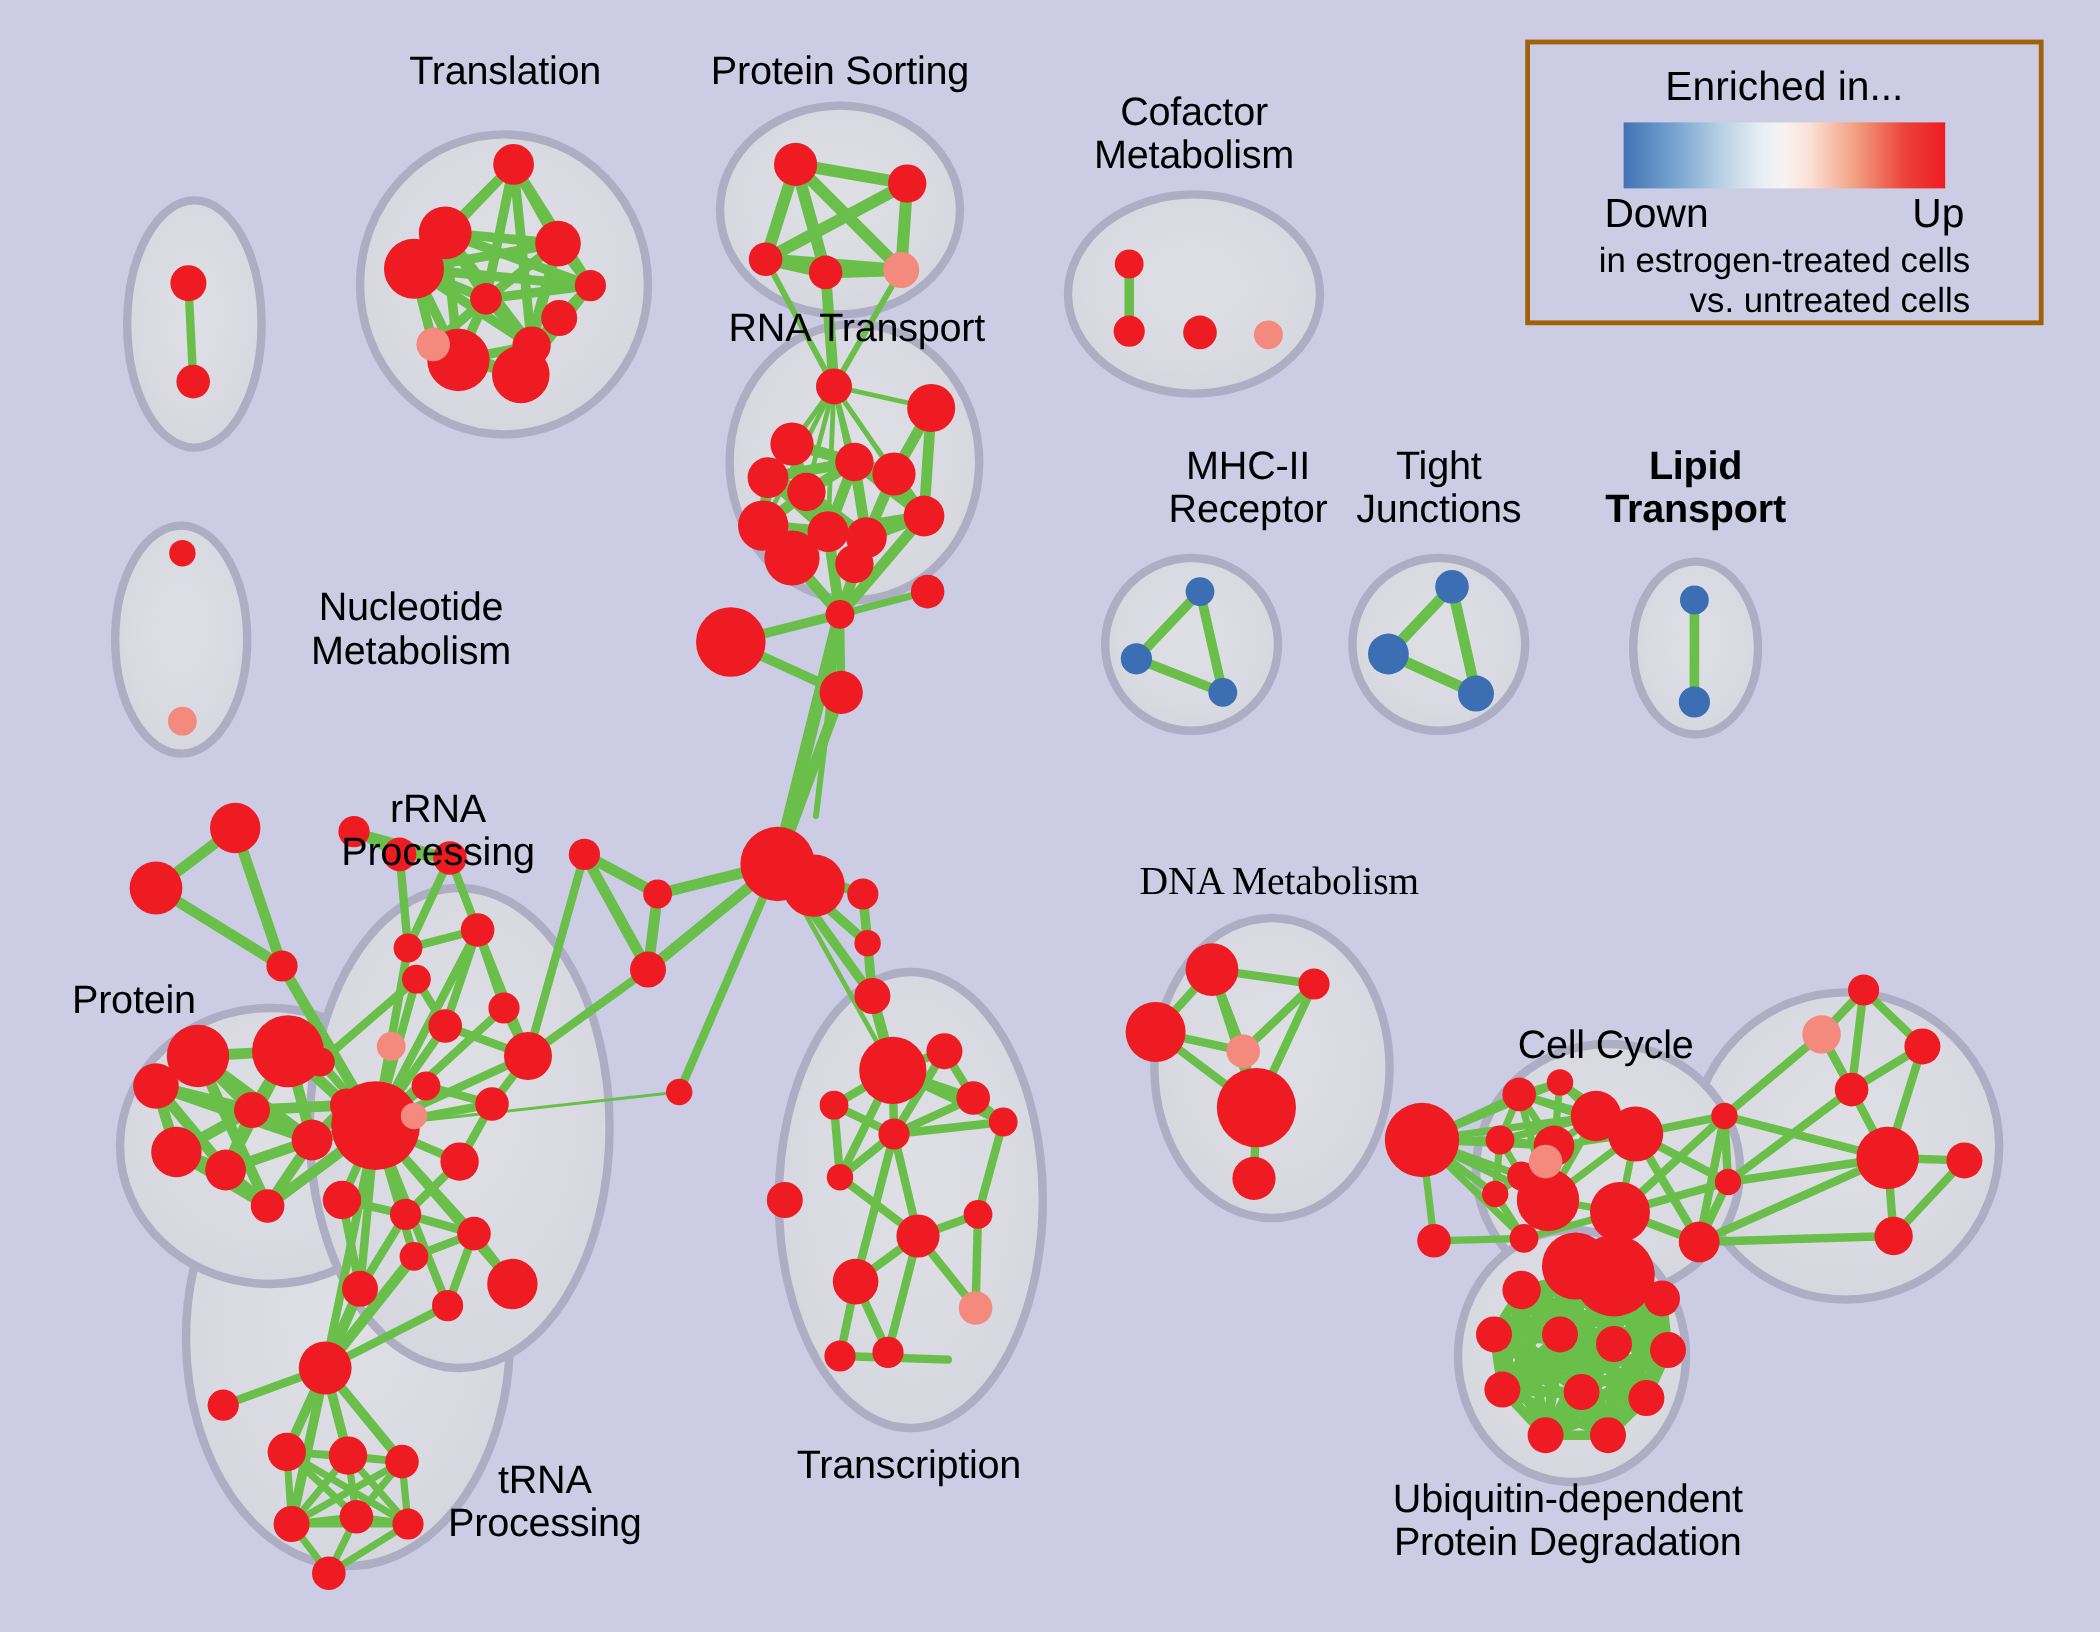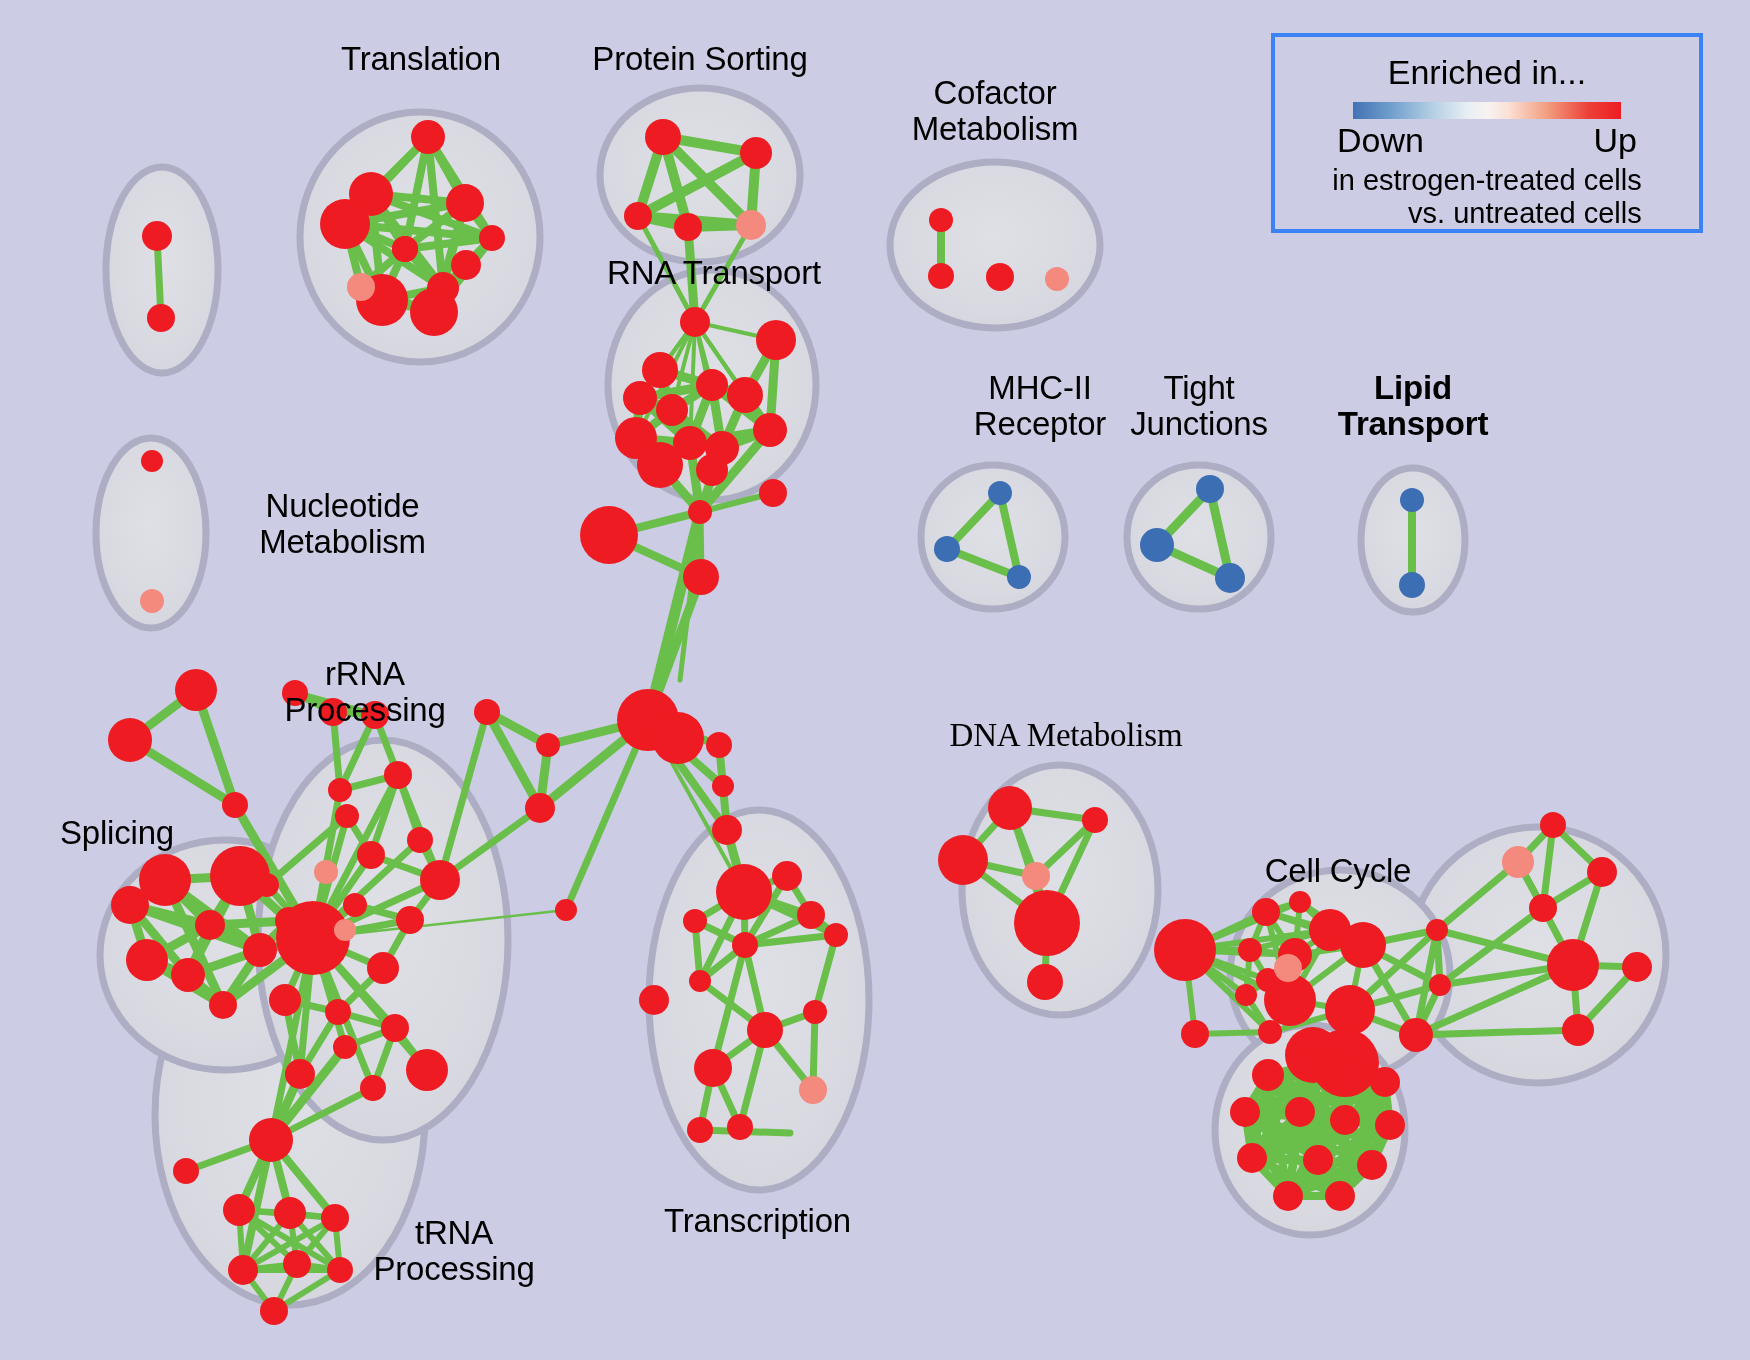--- a/index.html
+++ b/index.html
@@ -17,23 +17,23 @@
     font-family:"Liberation Sans", sans-serif;
     font-size:33px;
     line-height:1.08;
     text-align:center;
     white-space:pre;
     letter-spacing:-0.2px;
   }
   #legend{
     position:absolute;
     left:1271px;top:33px;
-    width:432px;height:200px;
+    width:432px;height:238px;
     background:#ccccE4;
-    border:4px solid #3b82f6;
+    border:4px solid #a16207;
     box-sizing:border-box;
     display:flex;flex-direction:column;align-items:center;
   }
   #legend-title{
     font-size:34px;color:#000;margin-top:16px;
     font-family:"Liberation Sans", sans-serif;
   }
   #legend-bar{
     width:268px;height:56px;margin-top:10px;
     background:linear-gradient(to right,#4272b4 0%,#6f9ecd 14%,#b6d0e4 30%,#e8eff4 43%,#f7f3f1 50%,#fbe0d6 58%,#f2a082 72%,#ec4037 88%,#ee1c22 100%);
@@ -773,26 +773,28 @@
   <div class="lbl" style="left:225px;top:488px;width:235px;">Nucleotide
 Metabolism</div>
   <div class="lbl" style="left:940px;top:370px;width:200px;">MHC-II
 Receptor</div>
   <div class="lbl" style="left:1099px;top:370px;width:200px;">Tight
 Junctions</div>
   <div class="lbl" style="left:1313px;top:370px;width:200px;font-weight:bold;">Lipid
 Transport</div>
   <div class="lbl" style="left:255px;top:656px;width:220px;">rRNA
 Processing</div>
-  <div class="lbl" style="left:60px;top:815px;width:150px;text-align:left;">Splicing</div>
+  <div class="lbl" style="left:60px;top:815px;width:150px;text-align:left;">Protein</div>
   <div class="lbl" style="left:344px;top:1215px;width:220px;">tRNA
 Processing</div>
   <div class="lbl" style="left:625px;top:1203px;width:265px;">Transcription</div>
   <div class="lbl" style="left:916px;top:718px;width:300px;font-family:Liberation Serif, serif;">DNA Metabolism</div>
   <div class="lbl" style="left:1228px;top:853px;width:220px;">Cell Cycle</div>
+  <div class="lbl" style="left:1114px;top:1231px;width:385px;">Ubiquitin-dependent
+Protein Degradation</div>
 
   <div id="legend">
     <div id="legend-title">Enriched in...</div>
     <div id="legend-bar"></div>
     <div id="legend-ends">
       <span>Down</span>
       <span>Up</span>
     </div>
     <div id="legend-sub">
       <div>in estrogen-treated cells</div>

